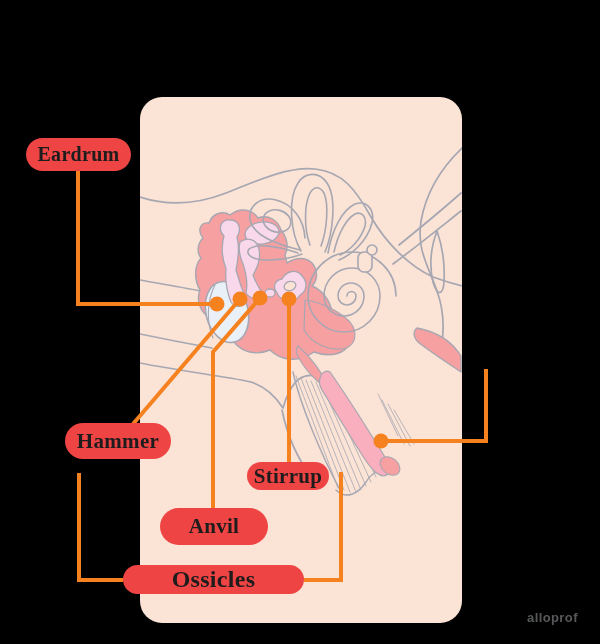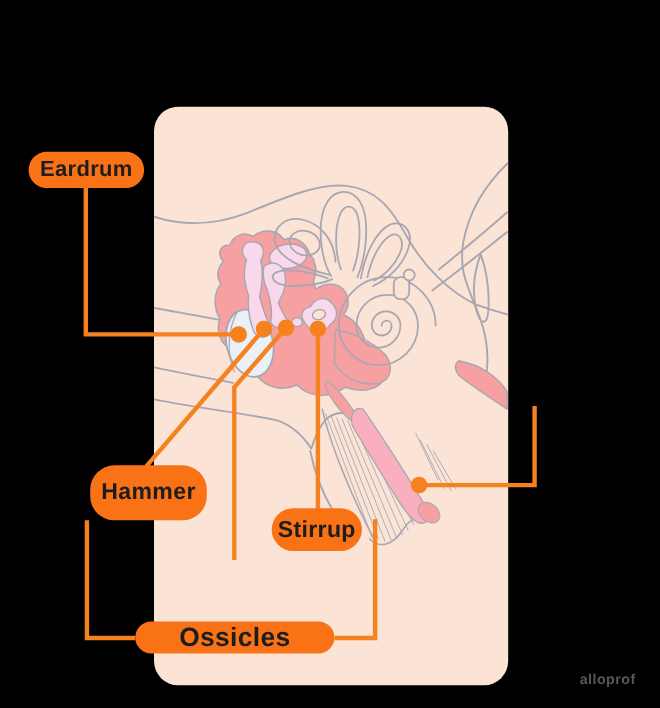--- a/index.html
+++ b/index.html
@@ -1,24 +1,24 @@
 <!DOCTYPE html>
 <html><head>
 <meta charset="utf-8">
 <style>
   html,body{margin:0;padding:0;background:#000;}
   #stage{position:relative;width:600px;height:644px;background:#000;overflow:hidden;
          font-family:"Liberation Sans","DejaVu Sans",sans-serif;}
   #art{position:absolute;left:0;top:0;width:600px;height:644px;}
   .pill{position:absolute;display:flex;align-items:center;justify-content:center;
-        background:#f97316;color:#1E1C1C;font-weight:bold;border-radius:22px;
-        font-size:21px;letter-spacing:0.3px;white-space:nowrap;}
+        background:#ef4444;color:#1E1C1C;font-weight:bold;border-radius:22px;
+        font-size:21px;letter-spacing:0.3px;white-space:nowrap;font-family:Liberation Serif, serif;}
   .pill-eardrum{left:26px;top:138px;width:105px;height:33px;font-size:20px;}
-  .pill-hammer{left:82px;top:423px;width:106px;height:50px;}
-  .pill-stirrup{left:247px;top:462px;width:82px;height:39px;}
+  .pill-hammer{left:65px;top:423px;width:106px;height:36px;}
+  .pill-stirrup{left:247px;top:462px;width:82px;height:28px;}
   .pill-anvil{left:160px;top:508px;width:108px;height:37px;}
   .pill-ossicles{left:123px;top:565px;width:181px;height:29px;font-size:24px;}
   .pill-eustachian{left:387px;top:332px;width:196px;height:37px;}
   .watermark{position:absolute;left:527px;top:610px;color:#57585A;font-weight:bold;
              font-size:13px;letter-spacing:0.4px;}
 </style>
 </head>
 <body>
 
 <div id="stage">
@@ -134,16 +134,17 @@
       <circle cx="240" cy="299" r="7.5"></circle>
       <circle cx="260" cy="298" r="7.5"></circle>
       <circle cx="289" cy="299" r="7.5"></circle>
       <circle cx="381" cy="441" r="7.5"></circle>
     </g>
   </svg>
 
   <div class="pill pill-eardrum">Eardrum</div>
   <div class="pill pill-hammer">Hammer</div>
   <div class="pill pill-stirrup">Stirrup</div>
+  <div class="pill pill-anvil">Anvil</div>
   <div class="pill pill-ossicles">Ossicles</div>
 
   <div class="watermark">alloprof</div>
 </div>
 
 </body></html>

